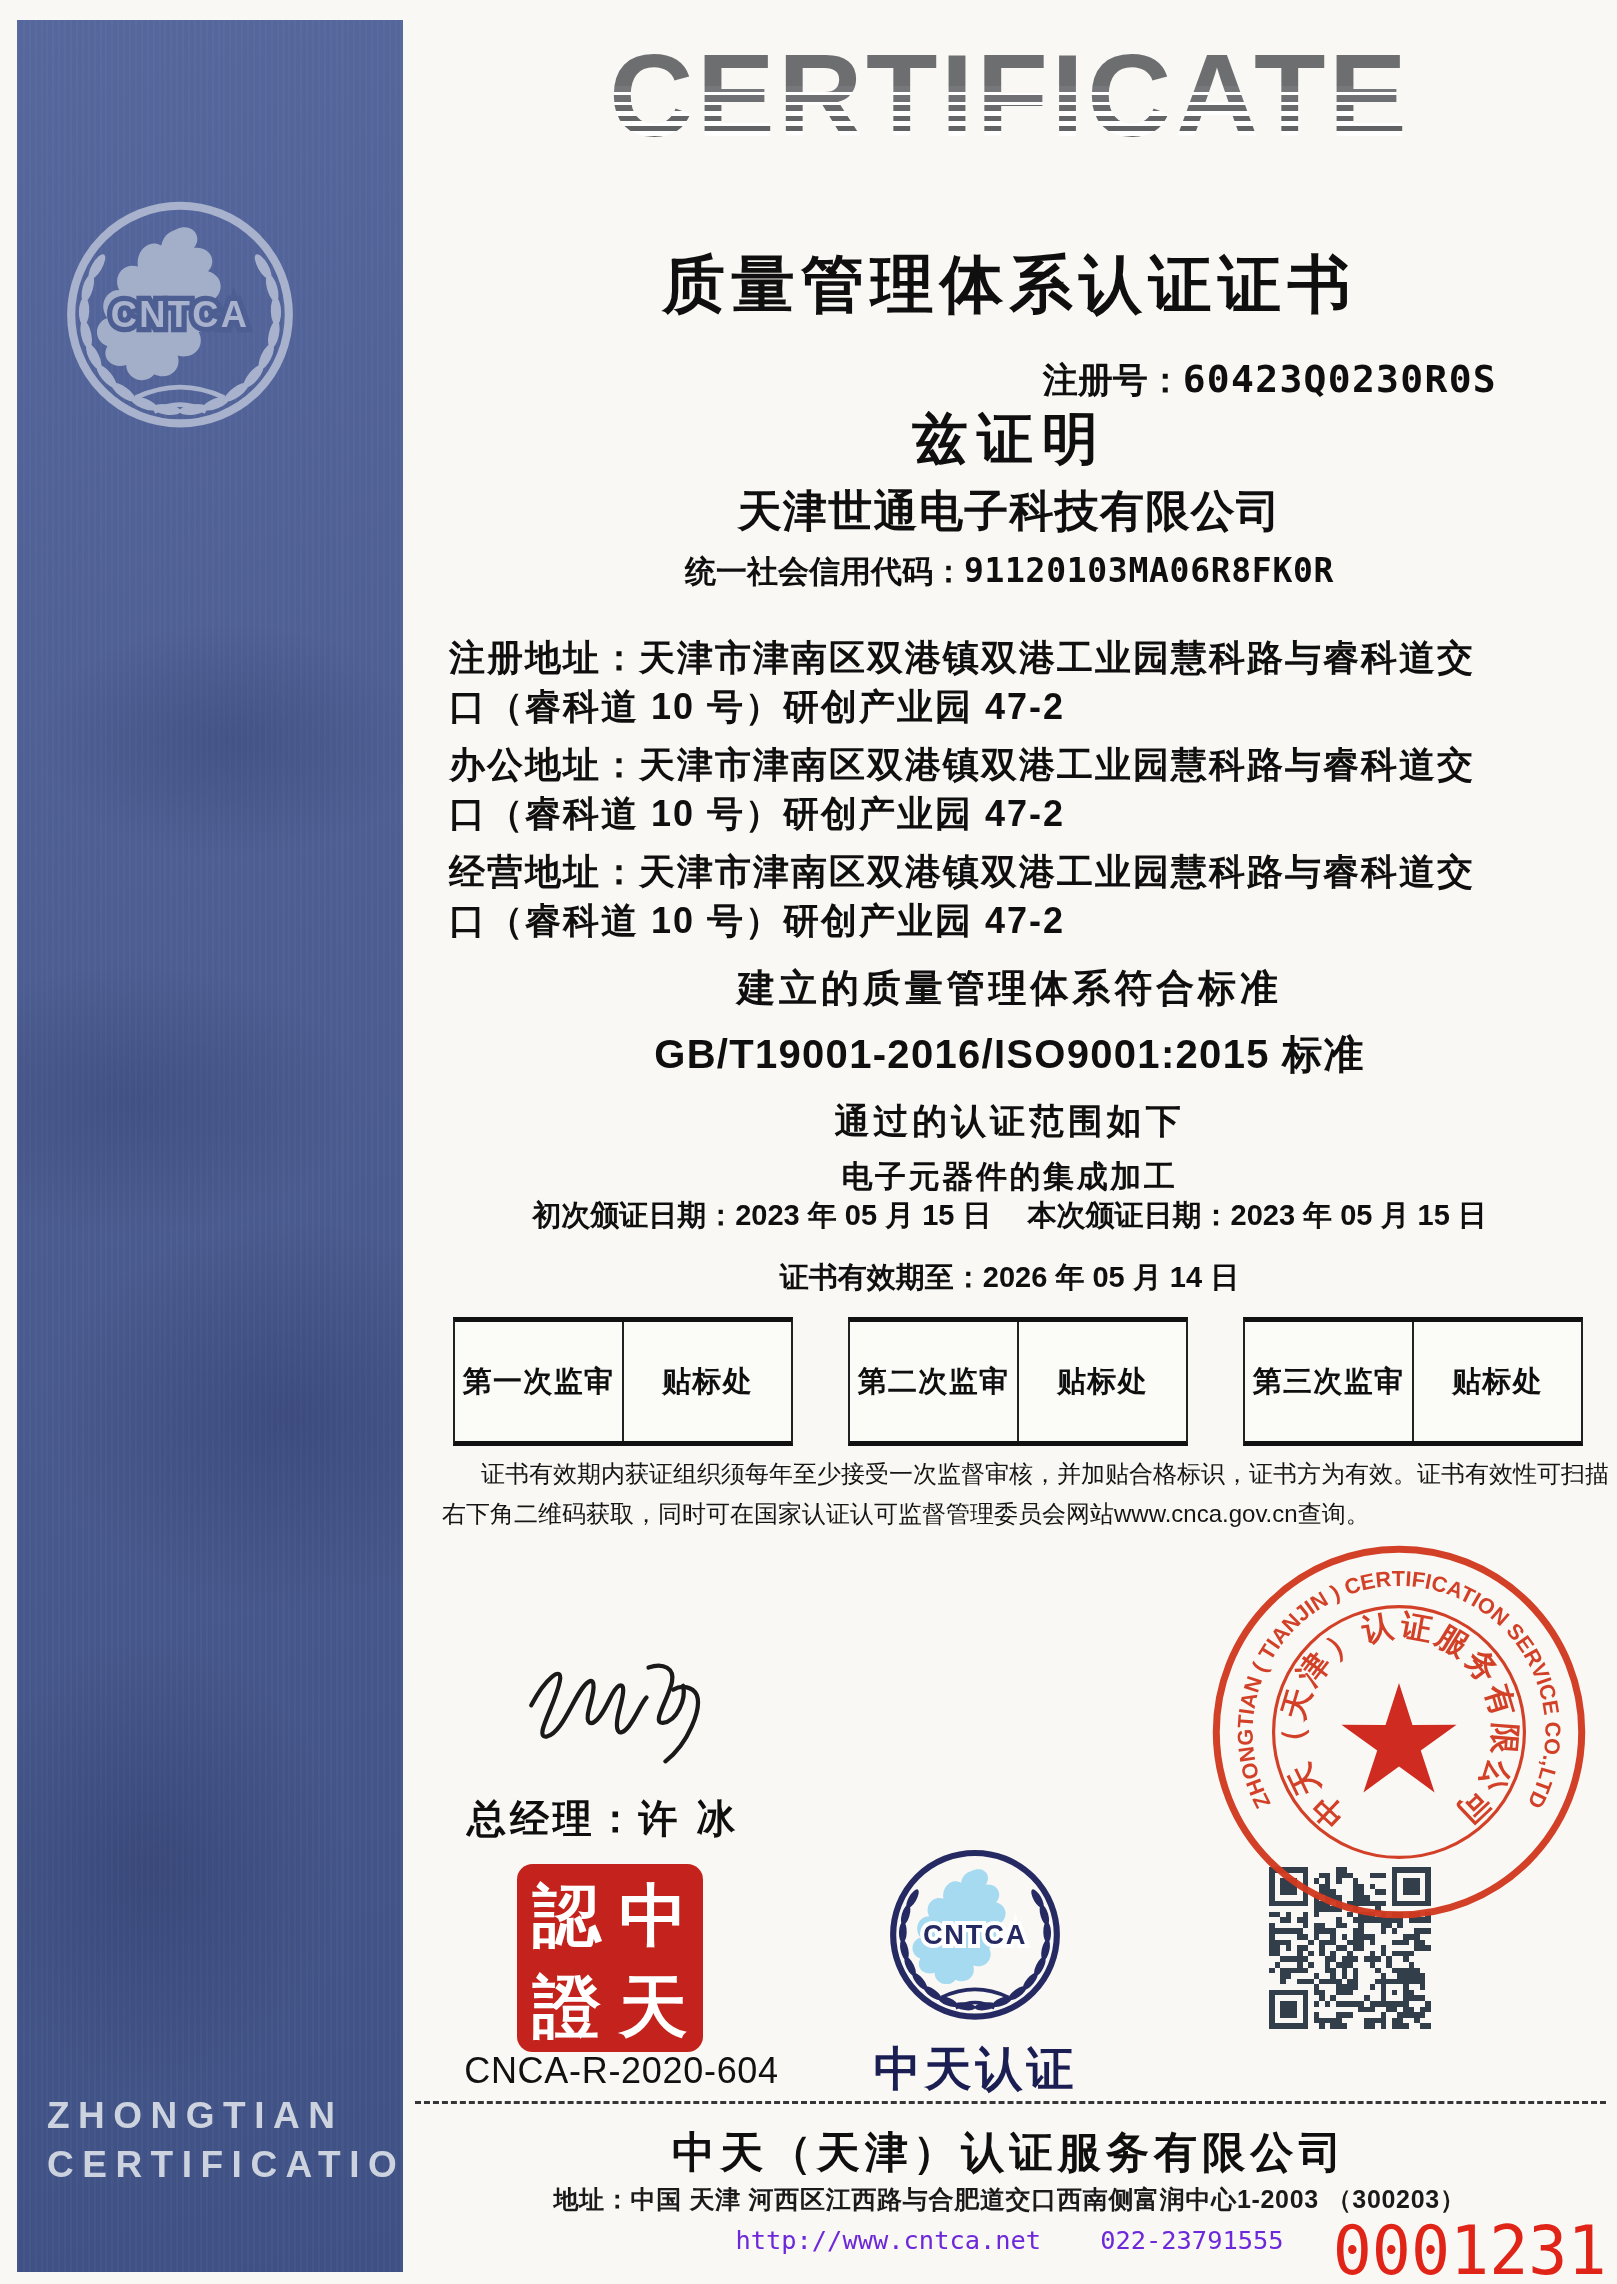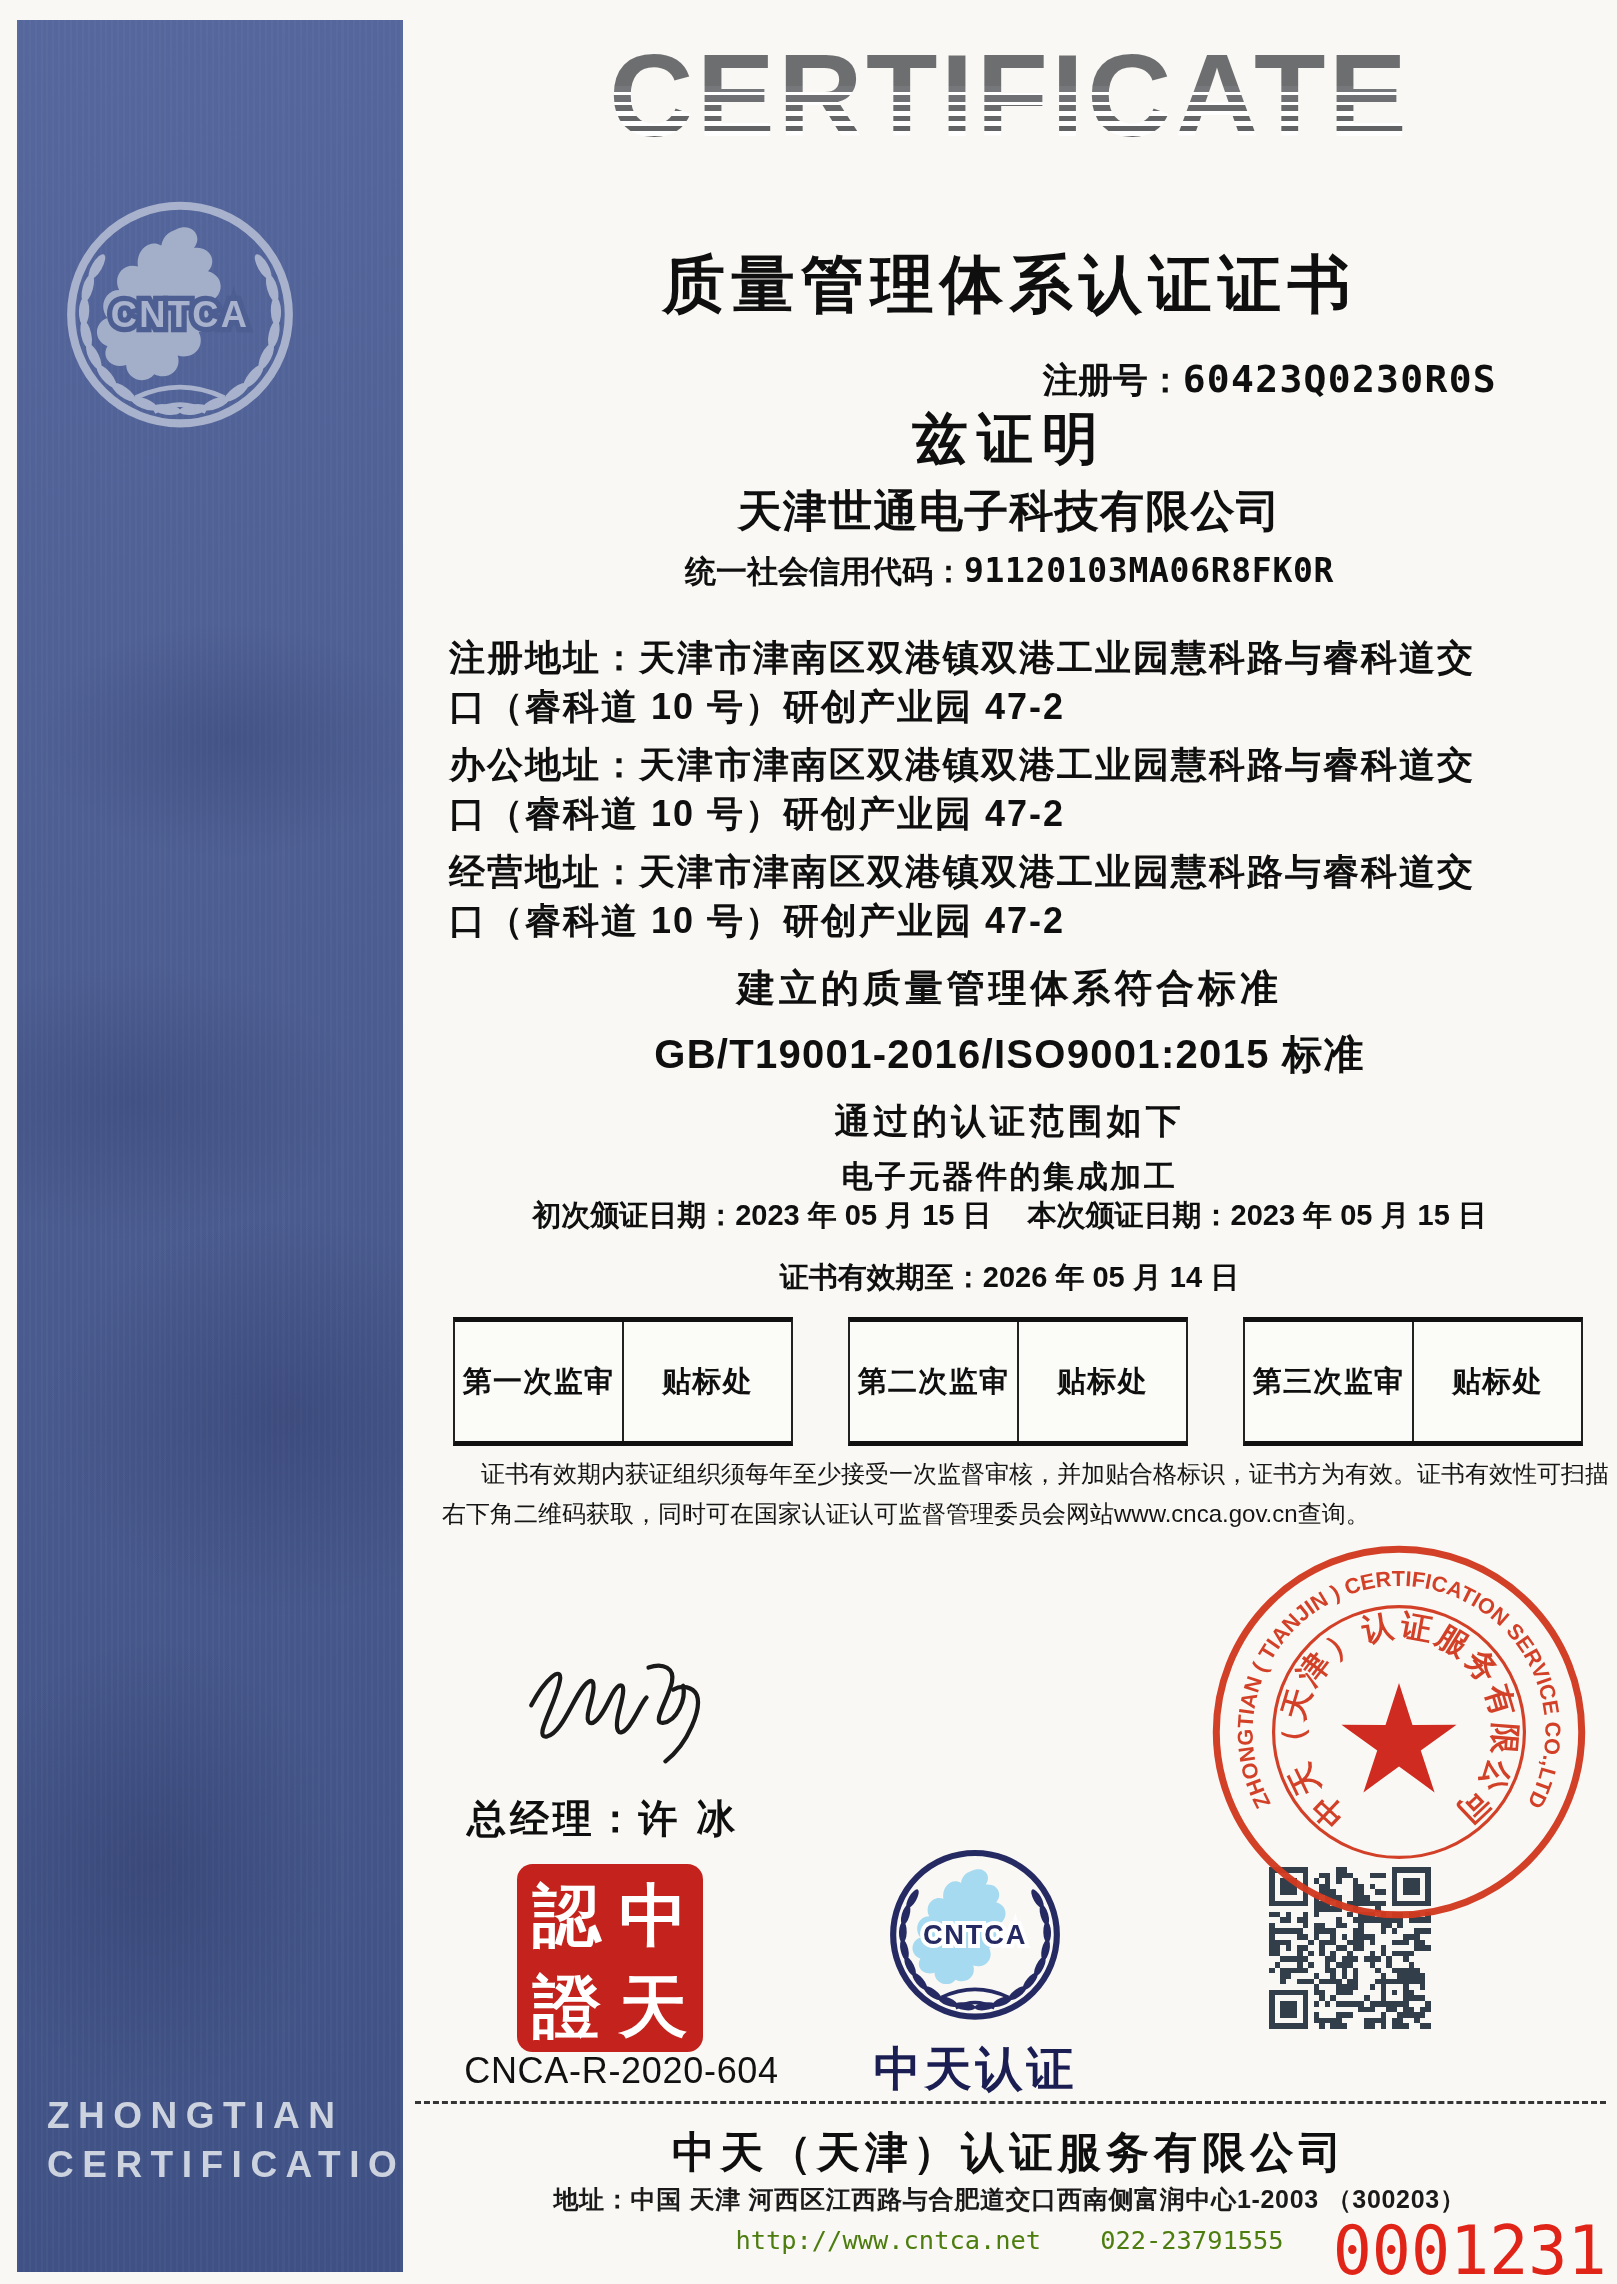--- a/index.html
+++ b/index.html
@@ -78,21 +78,21 @@
 
   .footer-emblem{left:485px;top:1842px;width:176px;height:190px;}
   .emblem-caption{left:468px;top:2038px;width:211px;text-align:center;font-size:47px;font-weight:bold;color:#1b1e52;letter-spacing:3.9px;}
 
   .qr{left:867px;top:1867px;width:162px;height:162px;z-index:2;}
 
   .dashline{left:13px;top:2101px;width:1191px;border-top:3.3px dashed #1c1c1c;opacity:.88;}
 
   .footer-company{left:0;top:2124px;width:100%;text-align:center;font-size:43px;font-weight:bold;letter-spacing:5.2px;}
   .footer-addr{left:0;top:2183px;width:100%;text-align:center;font-size:25px;font-weight:bold;letter-spacing:0.7px;color:#1a1a1a;}
-  .footer-contact{left:0;top:2225px;width:100%;text-align:center;font-size:25.4px;color:#4d7c0f;font-family:"DejaVu Sans Mono",monospace;}
+  .footer-contact{left:0;top:2225px;width:100%;text-align:center;font-size:25.4px;color:#6d28d9;font-family:"DejaVu Sans Mono",monospace;}
   .footer-contact .gap{display:inline-block;width:59px;}
   .serial{right:10.4px;top:2213px;font-size:65px;color:#e02418;font-family:"DejaVu Sans Mono",monospace;
     transform:scaleY(1.04);letter-spacing:0px;z-index:5;}
 </style>
 </head>
 <body>
 
 <div class="page">
 
   <div class="sidebar">

